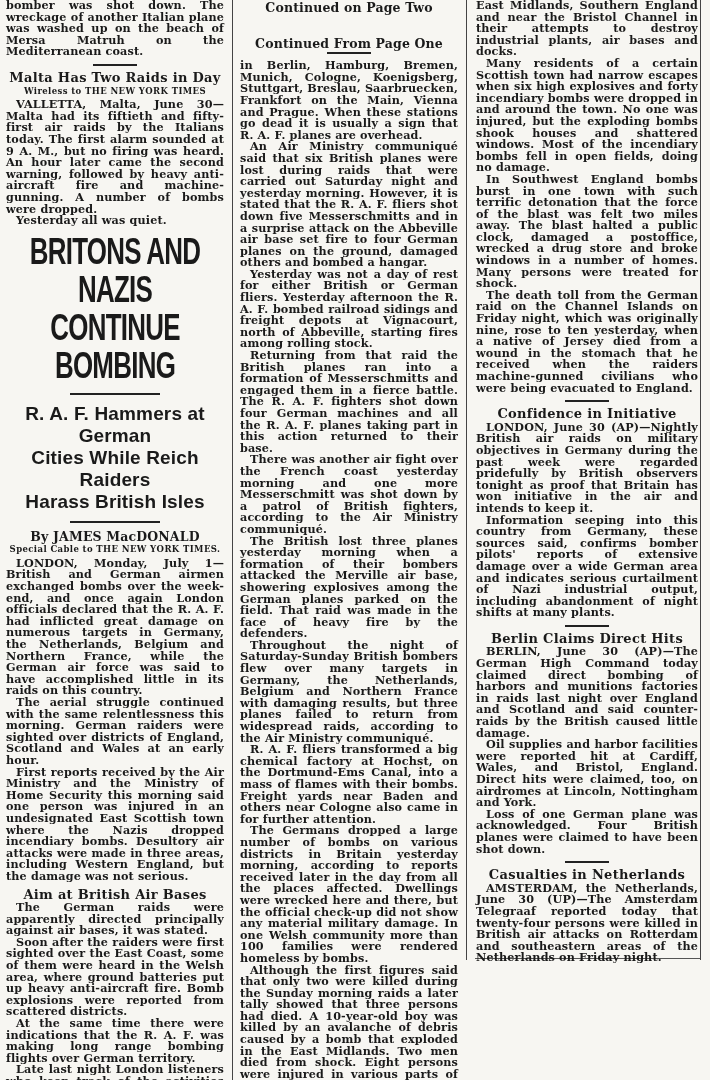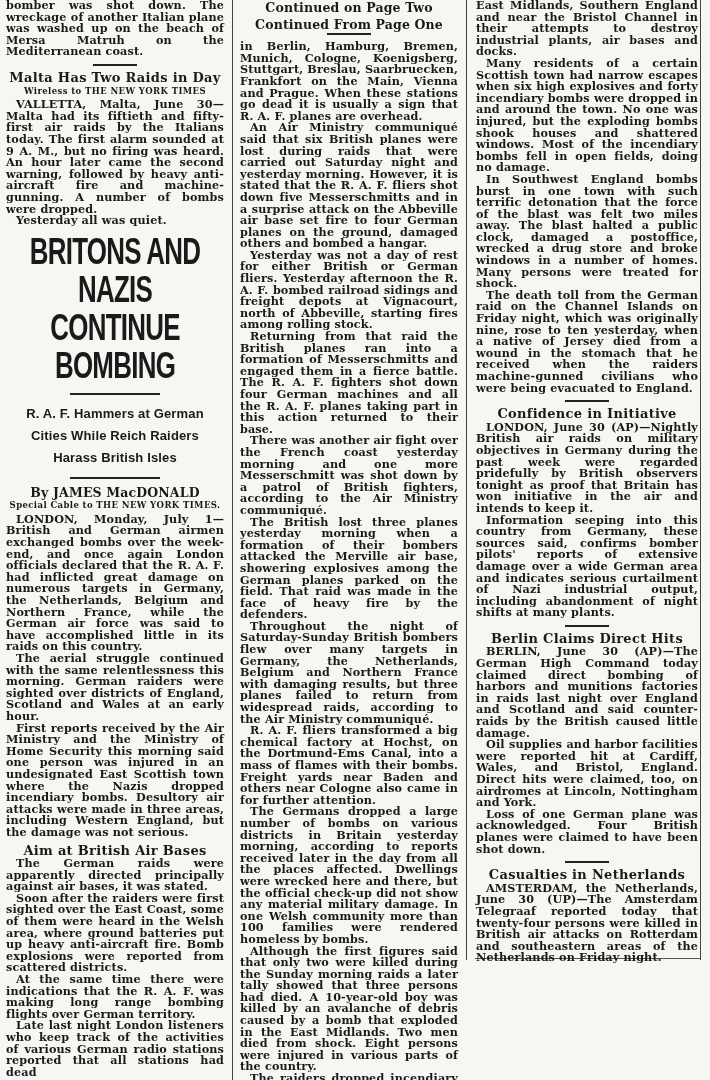--- a/index.html
+++ b/index.html
@@ -37,21 +37,21 @@
   .banner {
     font-family: "Liberation Sans", sans-serif;
     font-weight: bold; text-align: center;
     font-size: 36px; line-height: 38px;
     transform: scaleX(0.72); transform-origin: center;
     letter-spacing: -1px; margin: 6px -40px 4px -40px;
   }
   .deck {
     font-family: "Liberation Sans", sans-serif;
     font-weight: bold; text-align: center;
-    font-size: 13px; line-height: 22px;
+    font-size: 19px; line-height: 22px;
     margin: 0;
   }
   .byline { text-align: center; font-weight: bold; font-size: 12.5px; margin: 4px 0 2px 0; }
   .cont-head { text-align: center; font-weight: bold; font-size: 12.5px; margin: 2px 0; }
   .bottomline { position: absolute; left: 475px; width: 225px; height: 1px; background: #555; }
 </style>
 </head>
 <body>
 
 <div class="page">
@@ -90,21 +90,21 @@
       <div class="head">Aim at British Air Bases</div>
       <p>The German raids were apparently directed principally against air bases, it was stated.</p>
       <p>Soon after the raiders were first sighted over the East Coast, some of them were heard in the Welsh area, where ground batteries put up heavy anti-aircraft fire. Bomb explosions were reported from scattered districts.</p>
       <p>At the same time there were indications that the R. A. F. was making long range bombing flights over German territory.</p>
       <p>Late last night London listeners who keep track of the activities of various German radio stations reported that all stations had dead</p>
     </div>
   </div>
 
   <div class="col col2">
     <div class="cont-head">Continued on Page Two</div>
-    <div class="cont-head" style="margin-top:5px;">Continued From Page One</div>
+    <div class="cont-head" style="margin-top:24px;">Continued From Page One</div>
     <div class="shortrule" style="margin:3px auto 6px auto;"></div>
     <p class="noindent">in Berlin, Hamburg, Bremen, Munich, Cologne, Koenigsberg, Stuttgart, Breslau, Saarbruecken, Frankfort on the Main, Vienna and Prague. When these stations go dead it is usually a sign that R. A. F. planes are overhead.</p>
     <p>An Air Ministry communiqué said that six British planes were lost during raids that were carried out Saturday night and yesterday morning. However, it is stated that the R. A. F. fliers shot down five Messerschmitts and in a surprise attack on the Abbeville air base set fire to four German planes on the ground, damaged others and bombed a hangar.</p>
     <p>Yesterday was not a day of rest for either British or German fliers. Yesterday afternoon the R. A. F. bombed railroad sidings and freight depots at Vignacourt, north of Abbeville, starting fires among rolling stock.</p>
     <p>Returning from that raid the British planes ran into a formation of Messerschmitts and engaged them in a fierce battle. The R. A. F. fighters shot down four German machines and all the R. A. F. planes taking part in this action returned to their base.</p>
     <p>There was another air fight over the French coast yesterday morning and one more Messerschmitt was shot down by a patrol of British fighters, according to the Air Ministry communiqué.</p>
     <p>The British lost three planes yesterday morning when a formation of their bombers attacked the Merville air base, showering explosives among the German planes parked on the field. That raid was made in the face of heavy fire by the defenders.</p>
     <p>Throughout the night of Saturday-Sunday British bombers flew over many targets in Germany, the Netherlands, Belgium and Northern France with damaging results, but three planes failed to return from widespread raids, according to the Air Ministry communiqué.</p>
     <p>R. A. F. fliers transformed a big chemical factory at Hochst, on the Dortmund-Ems Canal, into a mass of flames with their bombs. Freight yards near Baden and others near Cologne also came in for further attention.</p>
     <p>The Germans dropped a large number of bombs on various districts in Britain yesterday morning, according to reports received later in the day from all the places affected. Dwellings were wrecked here and there, but the official check-up did not show any material military damage. In one Welsh community more than 100 families were rendered homeless by bombs.</p>

